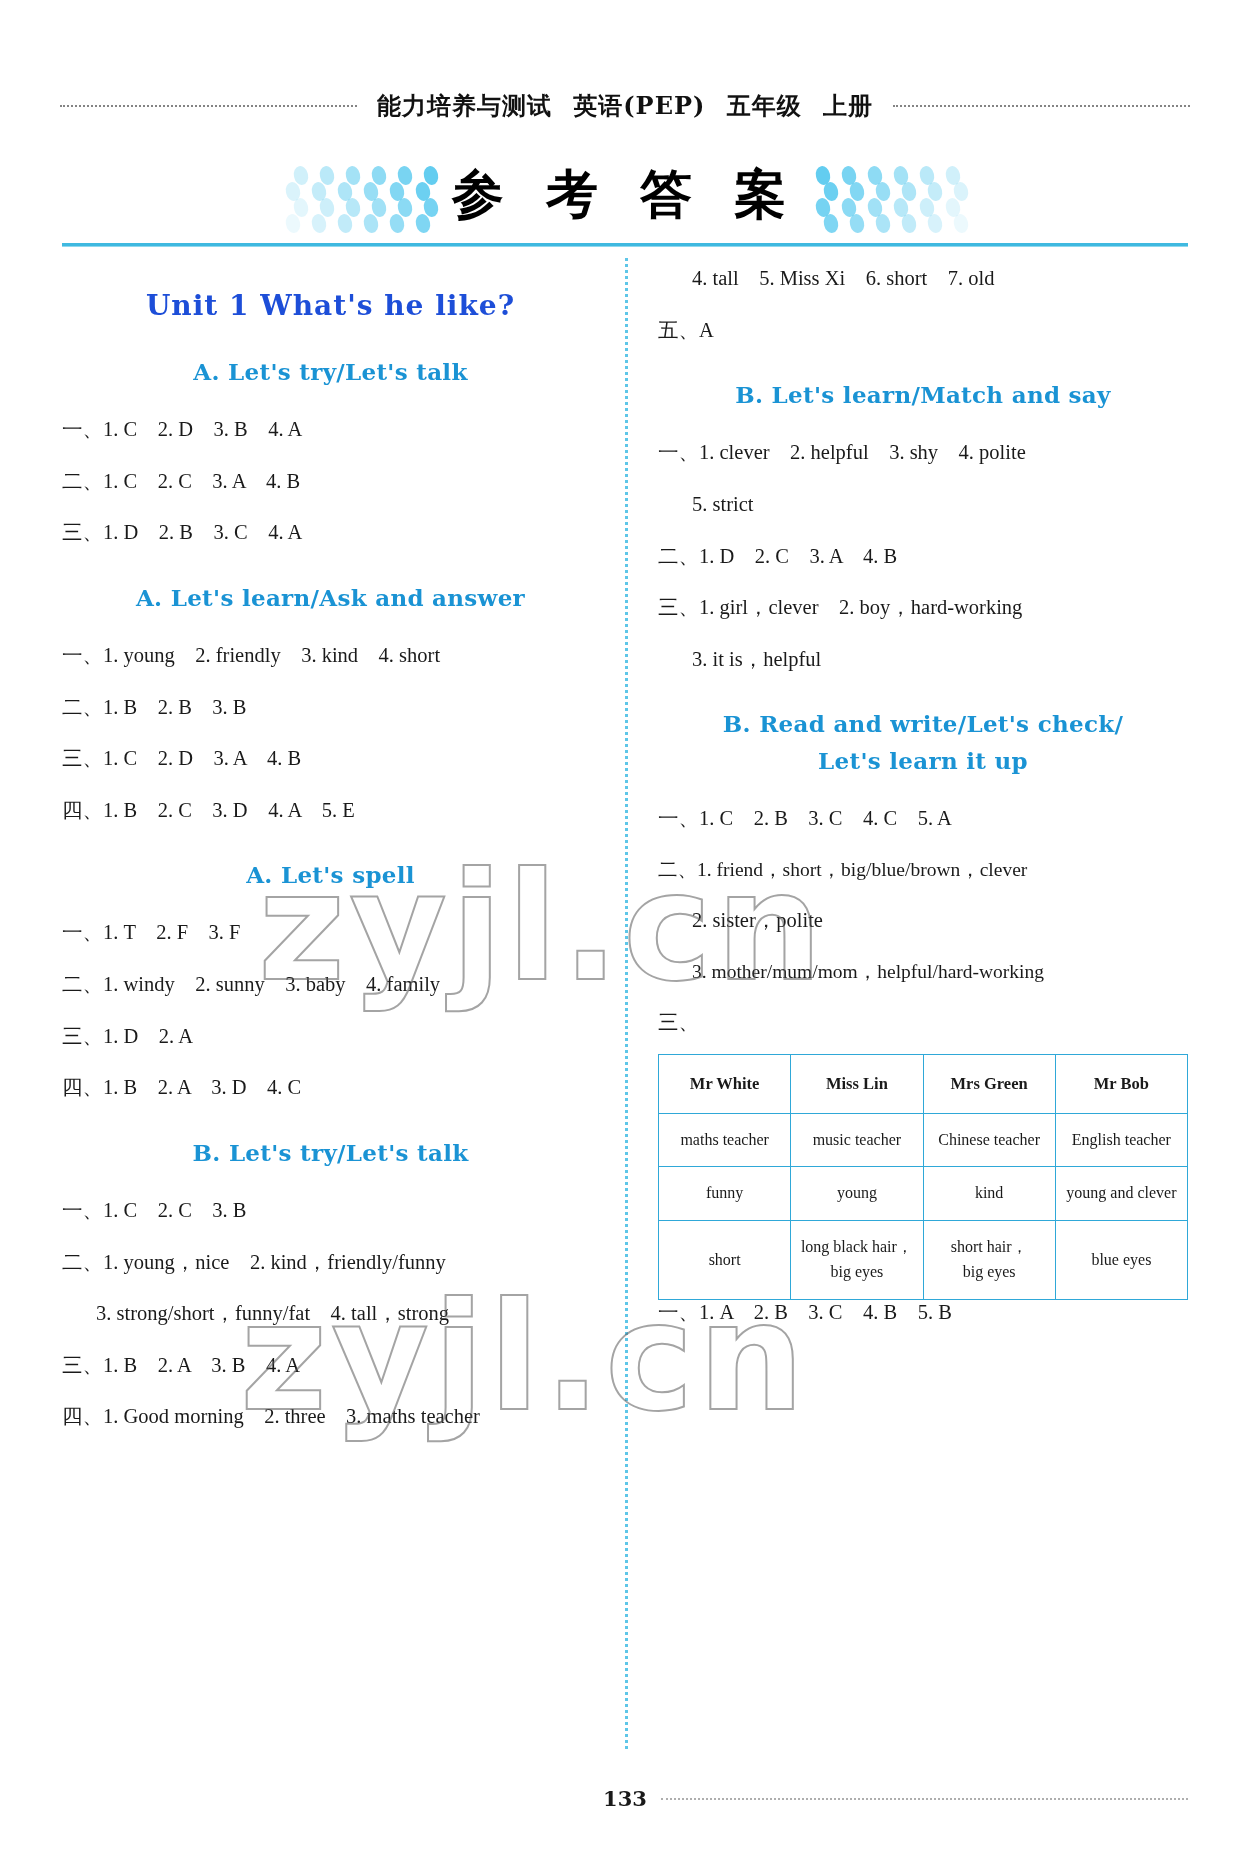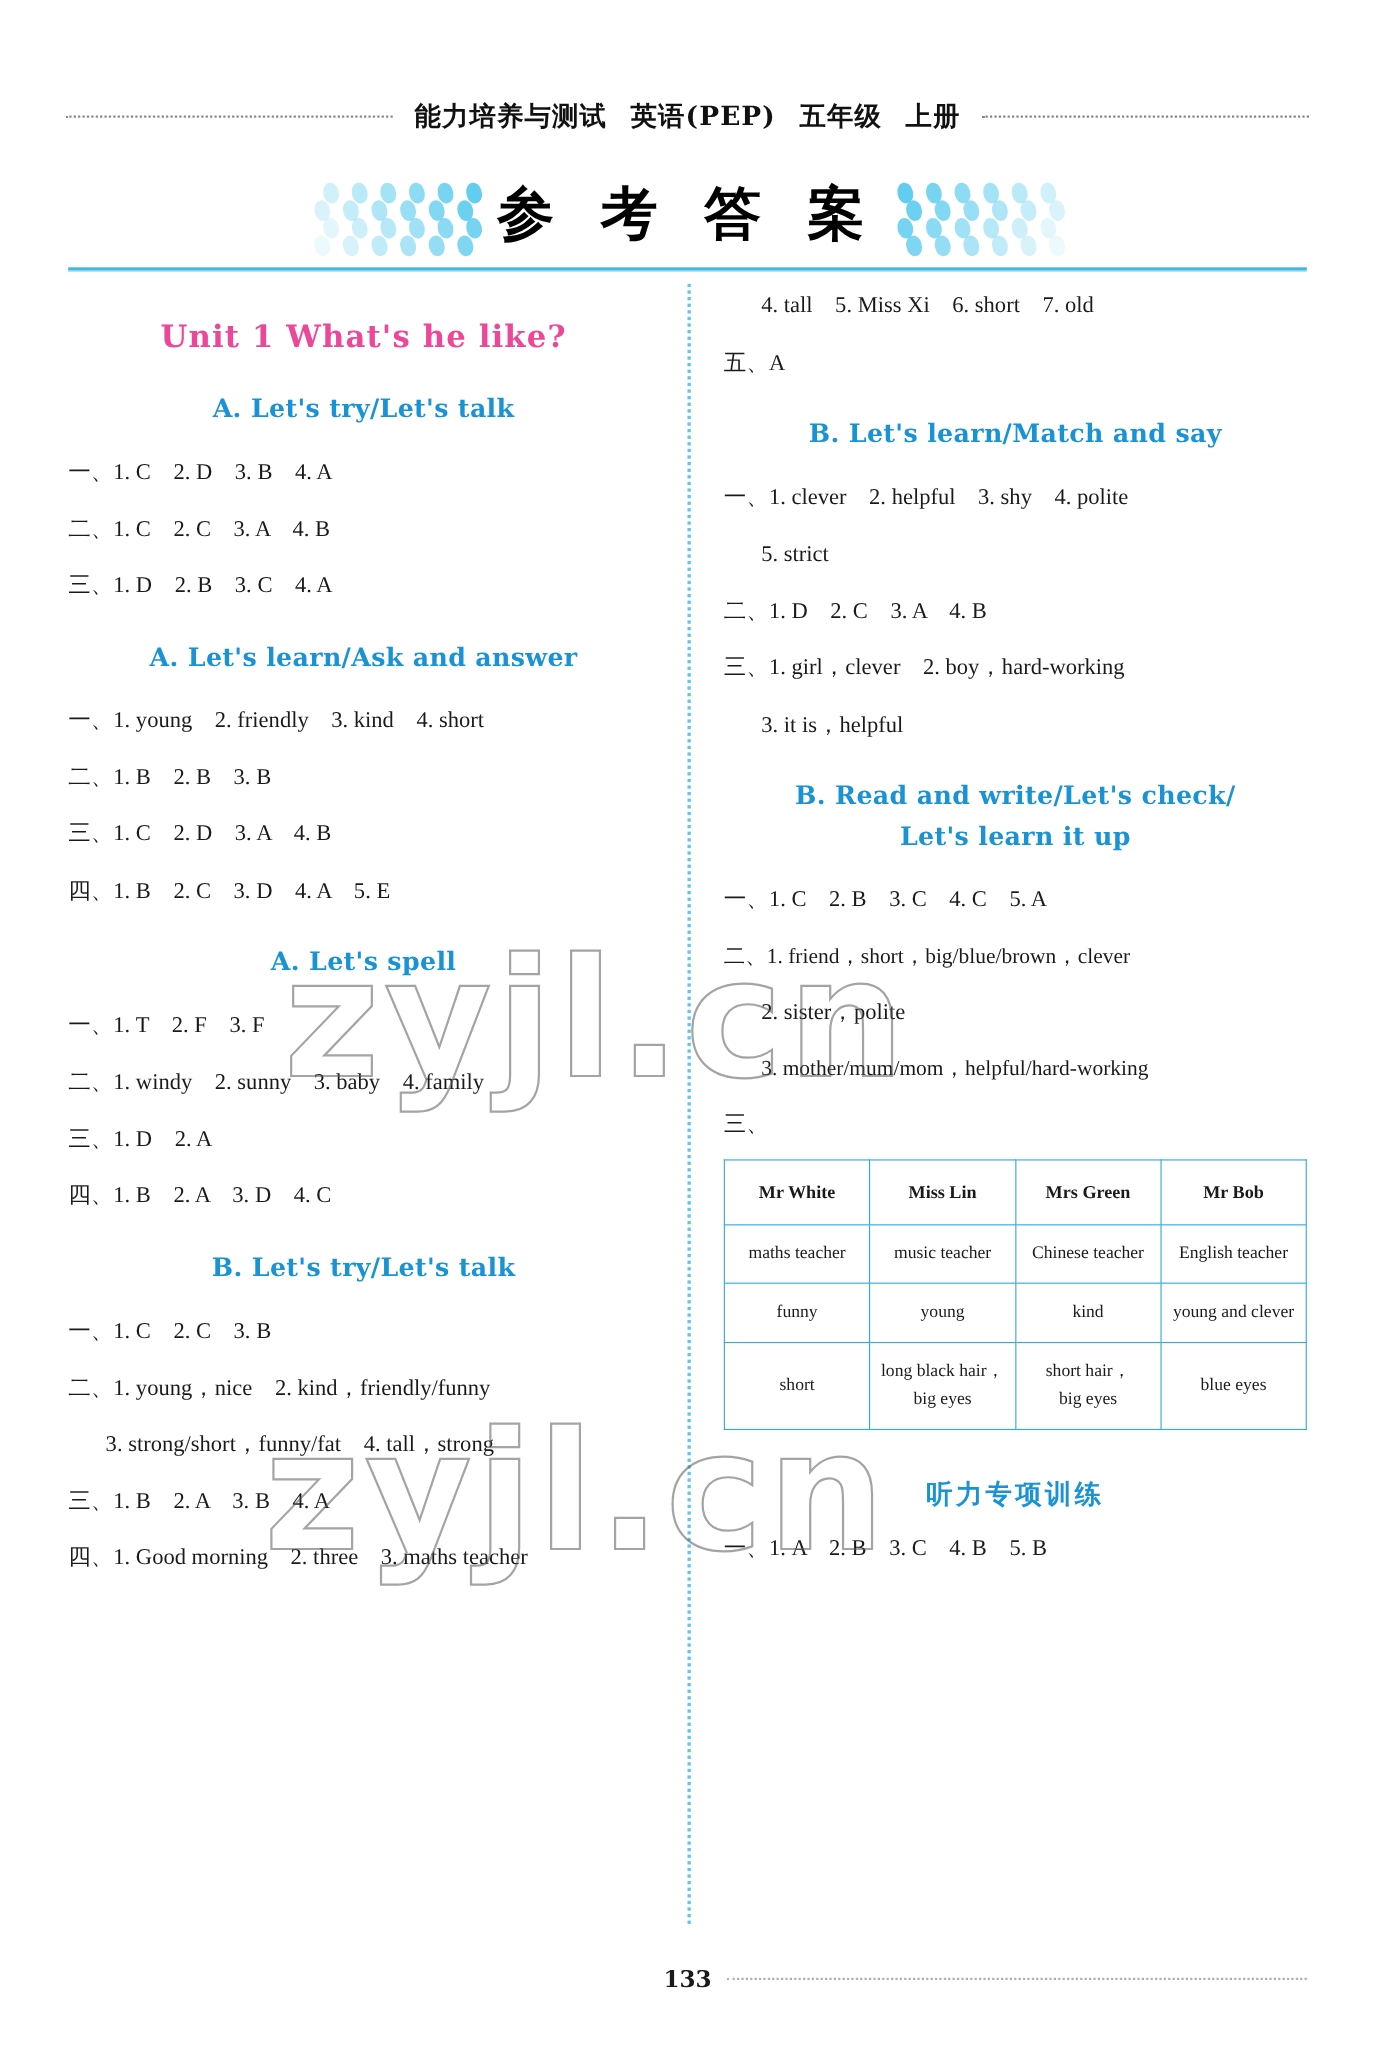--- a/index.html
+++ b/index.html
@@ -95,21 +95,21 @@
     font-family: "DejaVu Serif", "Liberation Serif", serif;
     font-weight: 700;
     font-size: 23px;
     text-align: center;
     margin: 40px 0 34px 0;
     letter-spacing: .3px;
   }
   h3.sec.tight { margin-bottom: 8px; }
   h3.sec.cont  { margin-top: 14px; }
   h2.unit {
-    color: #ec4899;
+    color: #1d4ed8;
     font-family: "DejaVu Serif", "Liberation Serif", serif;
     font-weight: 700;
     font-size: 28px;
     text-align: center;
     margin: 26px 0 36px 0;
     letter-spacing: 1px;
   }
   h3.sec-cn {
     color: #1a93d4;
     font-family: "DejaVu Sans", sans-serif;
@@ -339,21 +339,20 @@
             <span class="ln">short hair，</span>
             <span class="ln">big eyes</span>
           </td>
           <td class="c3">
             <span class="ln">blue eyes</span>
           </td>
         </tr>
       </tbody>
     </table>
 
-    <h3 class="sec-cn">听力专项训练</h3>
     <p class="ans">一、1. A　2. B　3. C　4. B　5. B</p>
   </div>
 </div>
 
 <div class="wm wm1">zyjl.cn</div>
 <div class="wm wm2">zyjl.cn</div>
 
 <div class="footer">
   <div class="fdots-l"></div>
   <div class="pageno">133</div>

